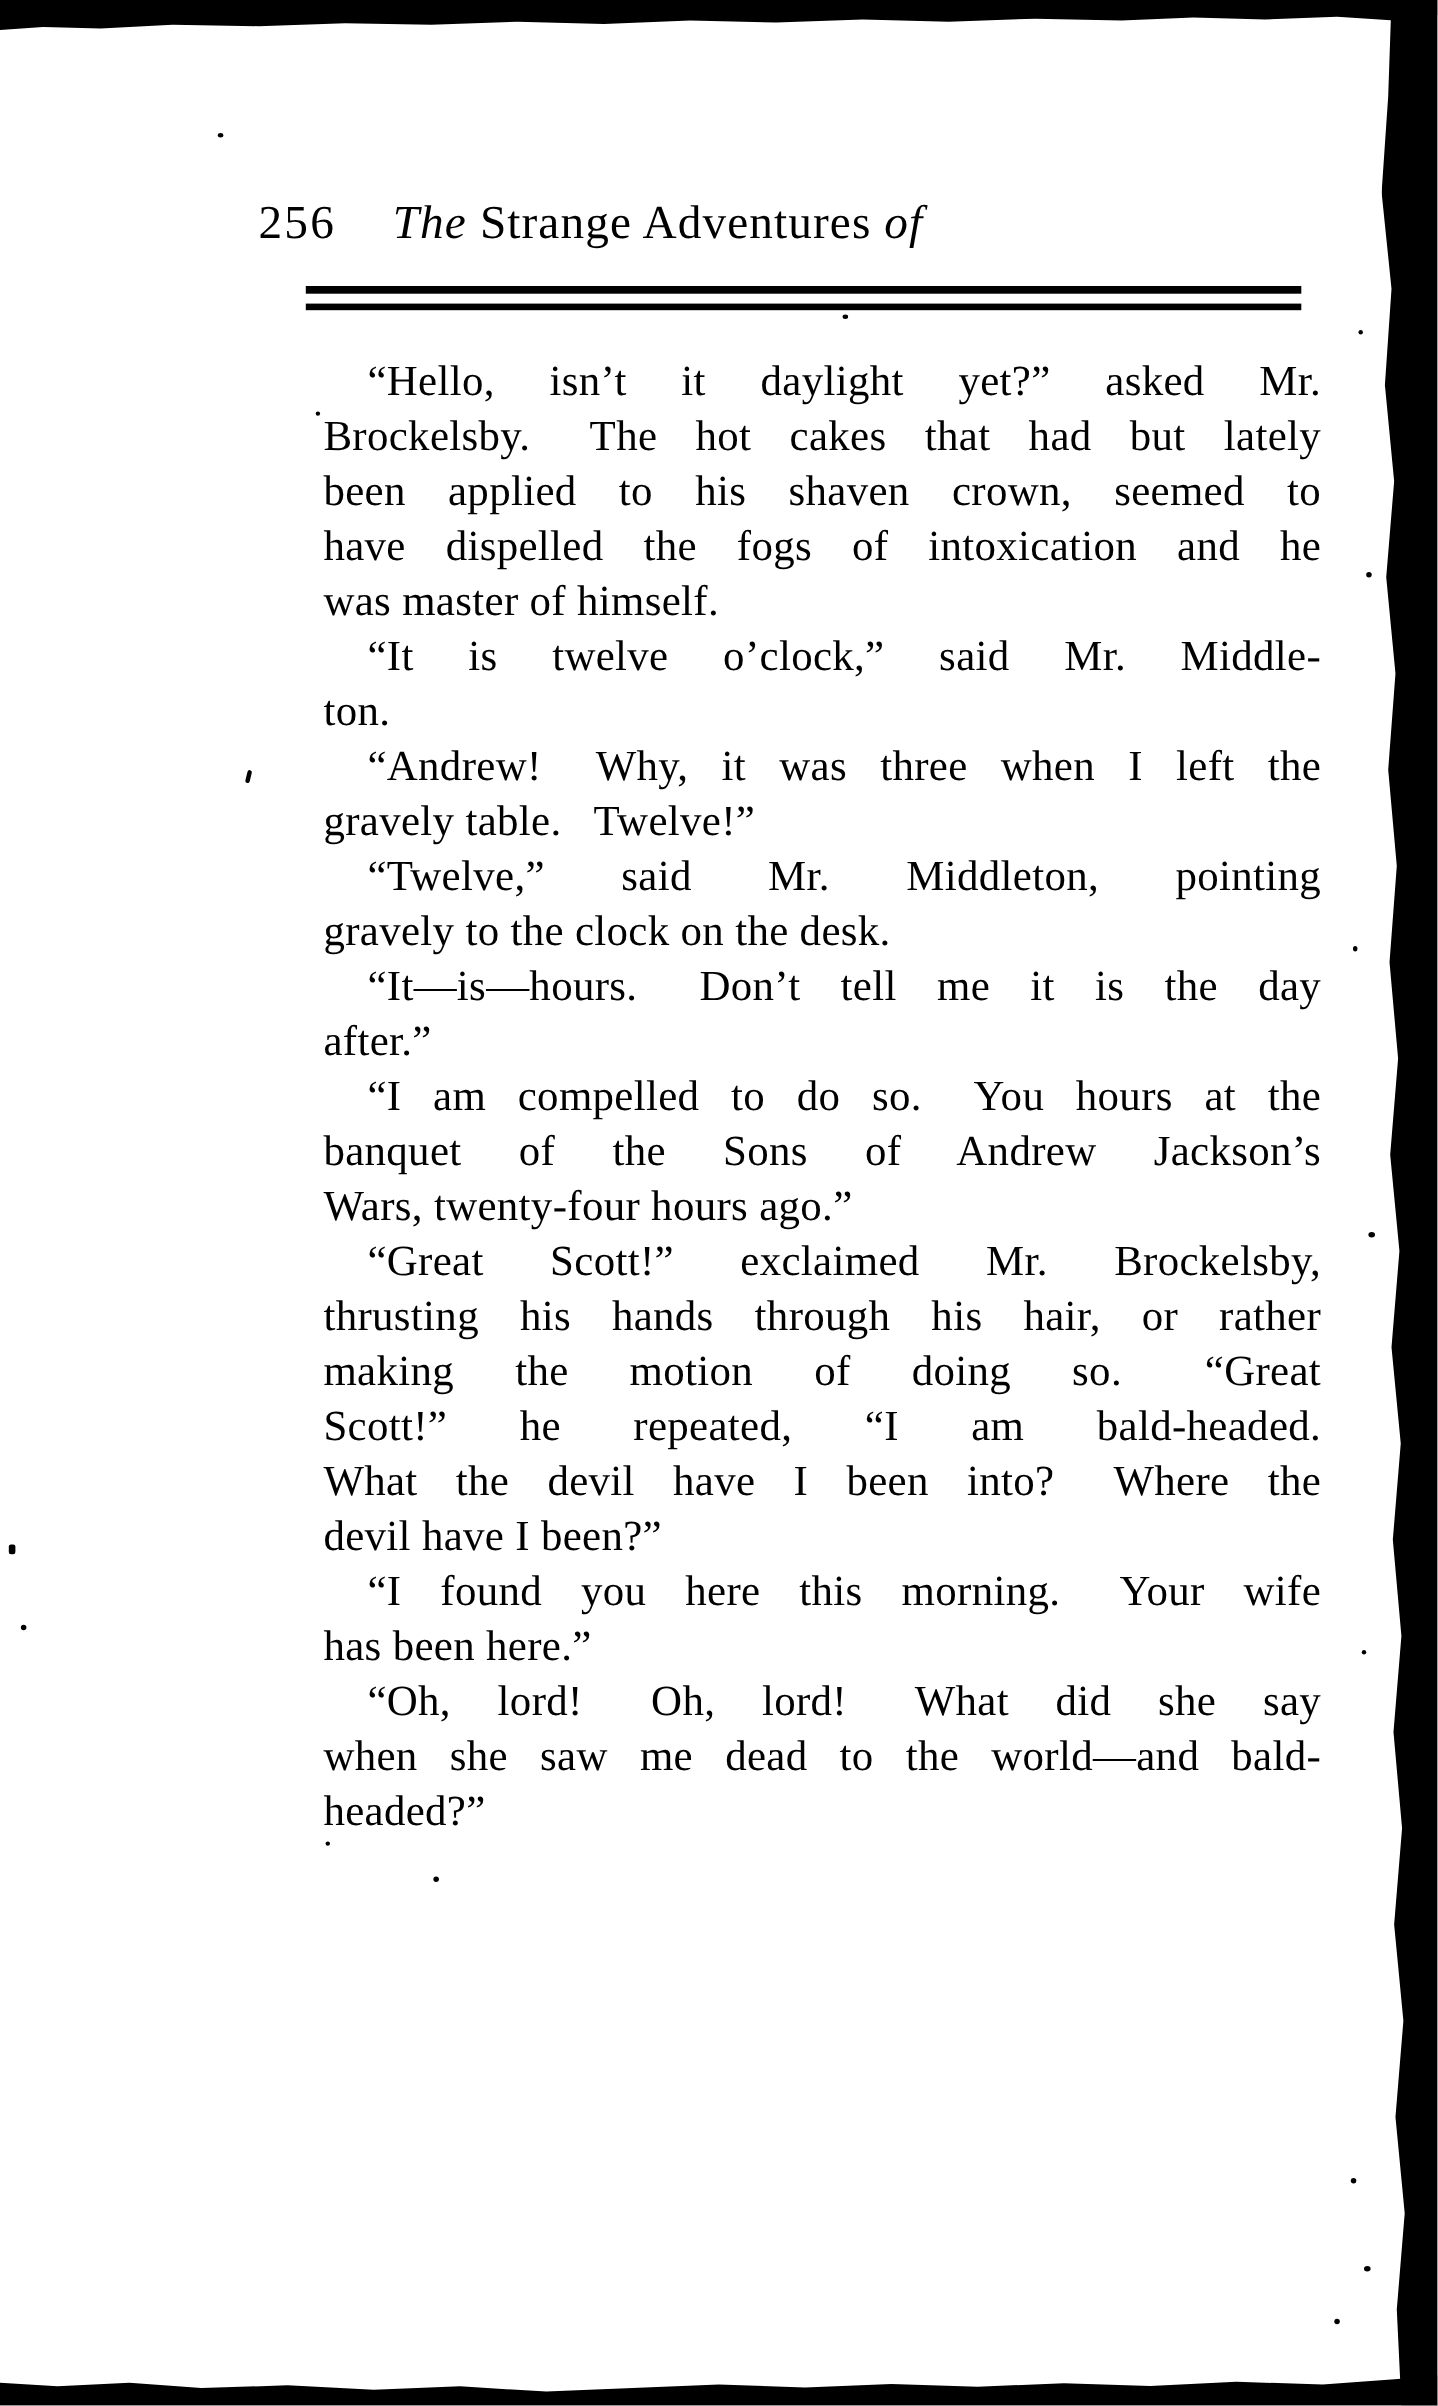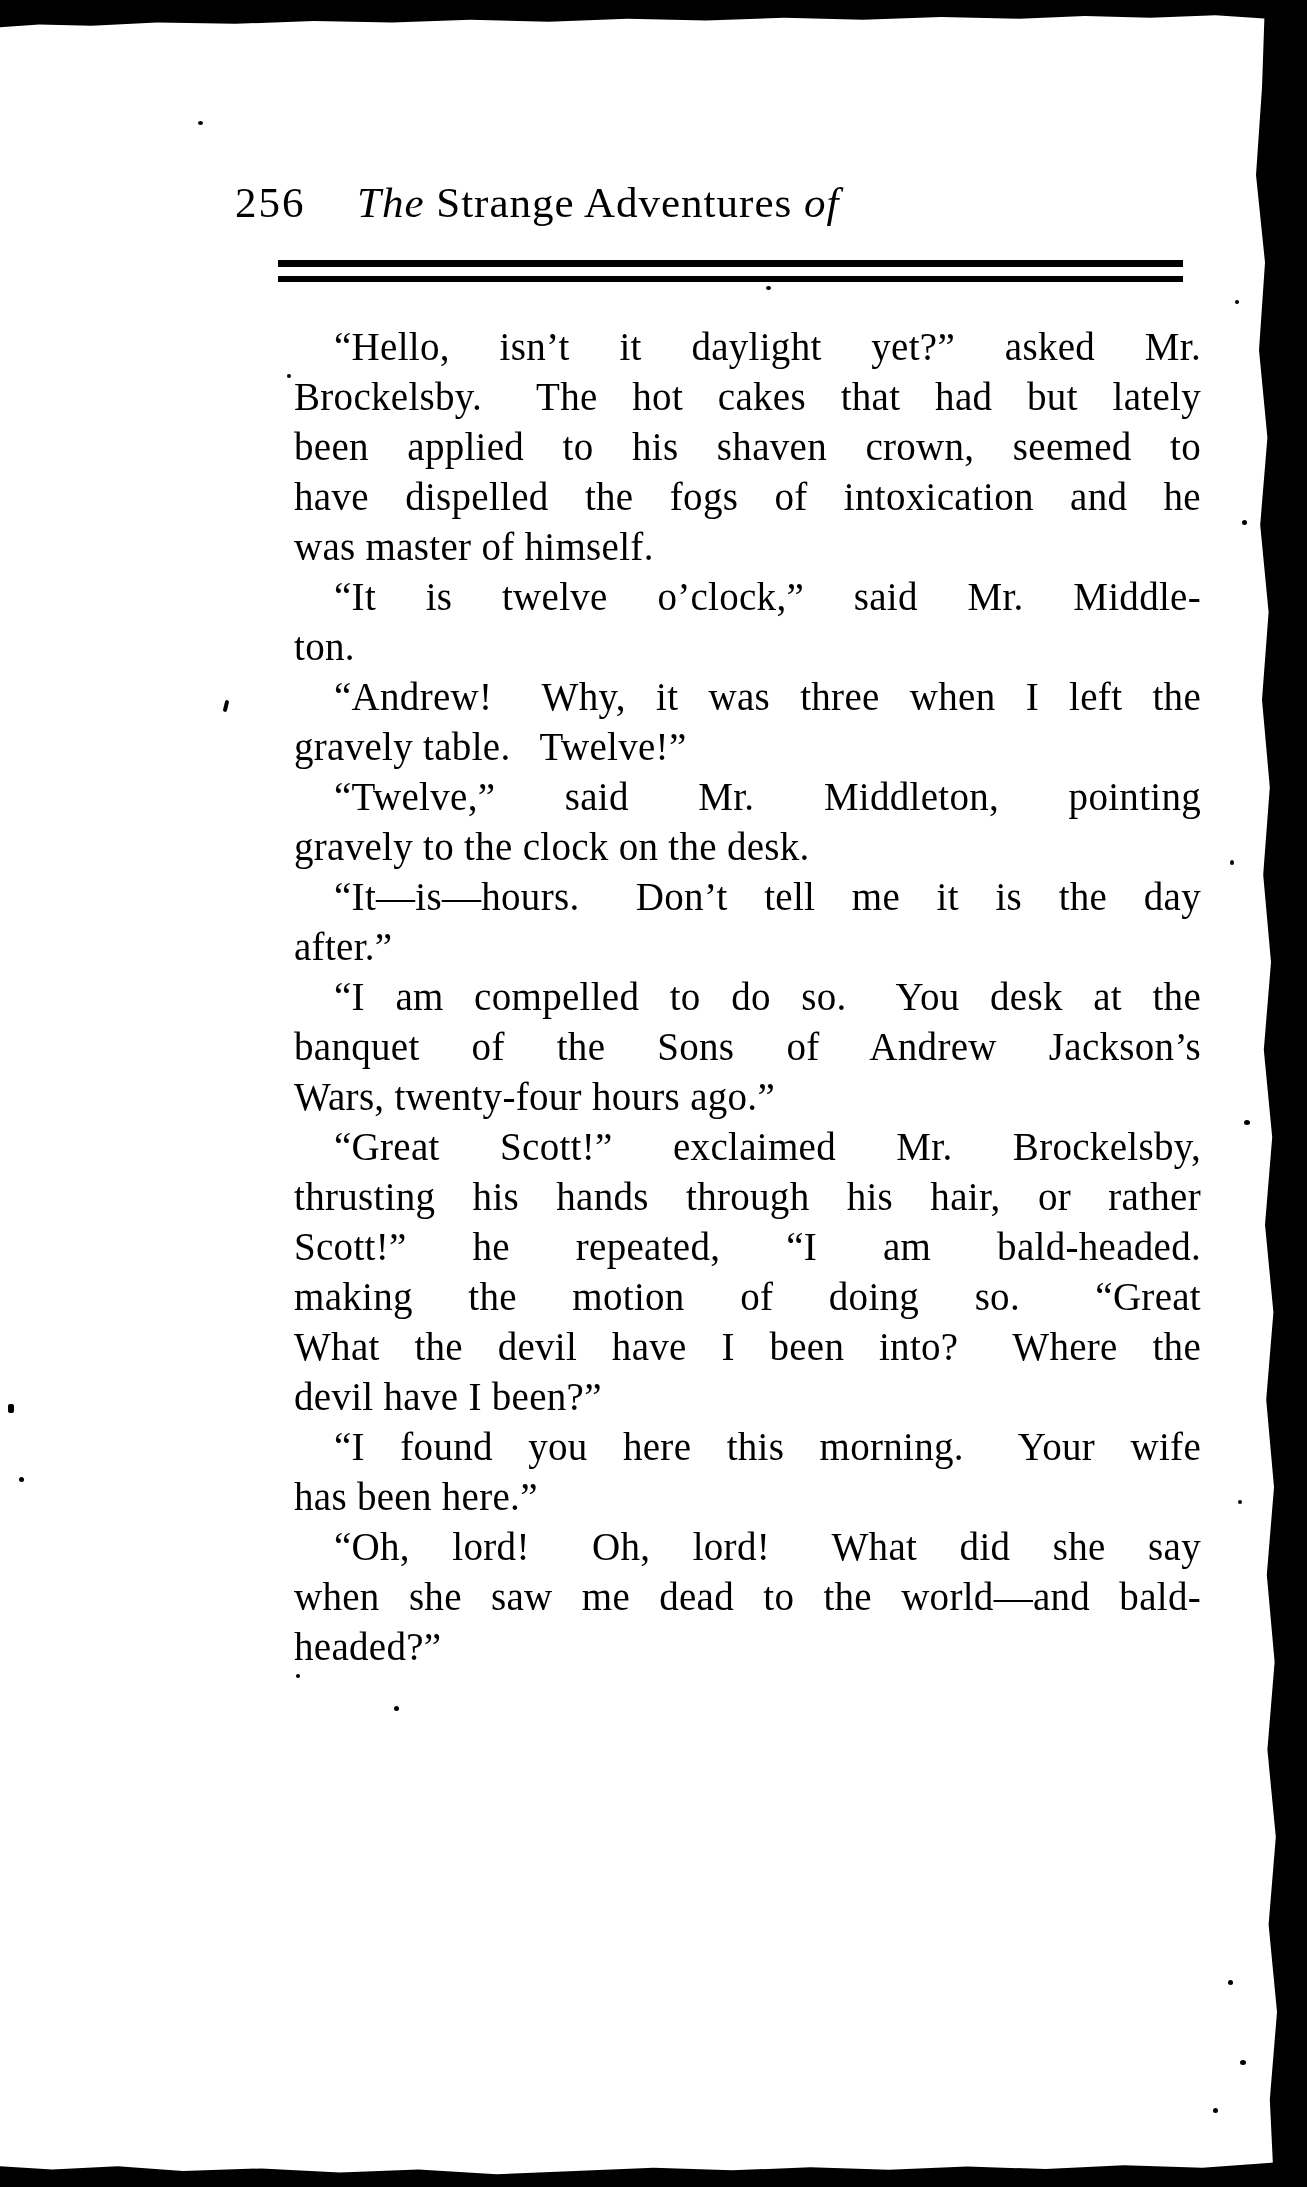--- a/index.html
+++ b/index.html
@@ -64,27 +64,27 @@
       <div class="line j">have dispelled the fogs of intoxication and he</div>
       <div class="line">was master of himself.</div>
       <div class="line j ind">“It is twelve o’clock,” said Mr. Middle-</div>
       <div class="line">ton.</div>
       <div class="line j ind">“Andrew!  Why, it was three when I left the</div>
       <div class="line">gravely table.  Twelve!”</div>
       <div class="line j ind">“Twelve,” said Mr. Middleton, pointing</div>
       <div class="line">gravely to the clock on the desk.</div>
       <div class="line j ind">“It—is—hours.  Don’t tell me it is the day</div>
       <div class="line">after.”</div>
-      <div class="line j ind">“I am compelled to do so.  You desk at the</div>
+      <div class="line j ind">“I am compelled to do so.  You hours at the</div>
       <div class="line j">banquet of the Sons of Andrew Jackson’s</div>
       <div class="line">Wars, twenty-four hours ago.”</div>
       <div class="line j ind">“Great Scott!” exclaimed Mr. Brockelsby,</div>
       <div class="line j">thrusting his hands through his hair, or rather</div>
+      <div class="line j">making the motion of doing so.  “Great</div>
       <div class="line j">Scott!” he repeated, “I am bald-headed.</div>
-      <div class="line j">making the motion of doing so.  “Great</div>
       <div class="line j">What the devil have I been into?  Where the</div>
       <div class="line">devil have I been?”</div>
       <div class="line j ind">“I found you here this morning.  Your wife</div>
       <div class="line">has been here.”</div>
       <div class="line j ind">“Oh, lord!  Oh, lord!   What did she say</div>
       <div class="line j">when she saw me dead to the world—and bald-</div>
       <div class="line">headed?”</div>
     </div>
 
   <div id="edge-top" class="edge"></div>

